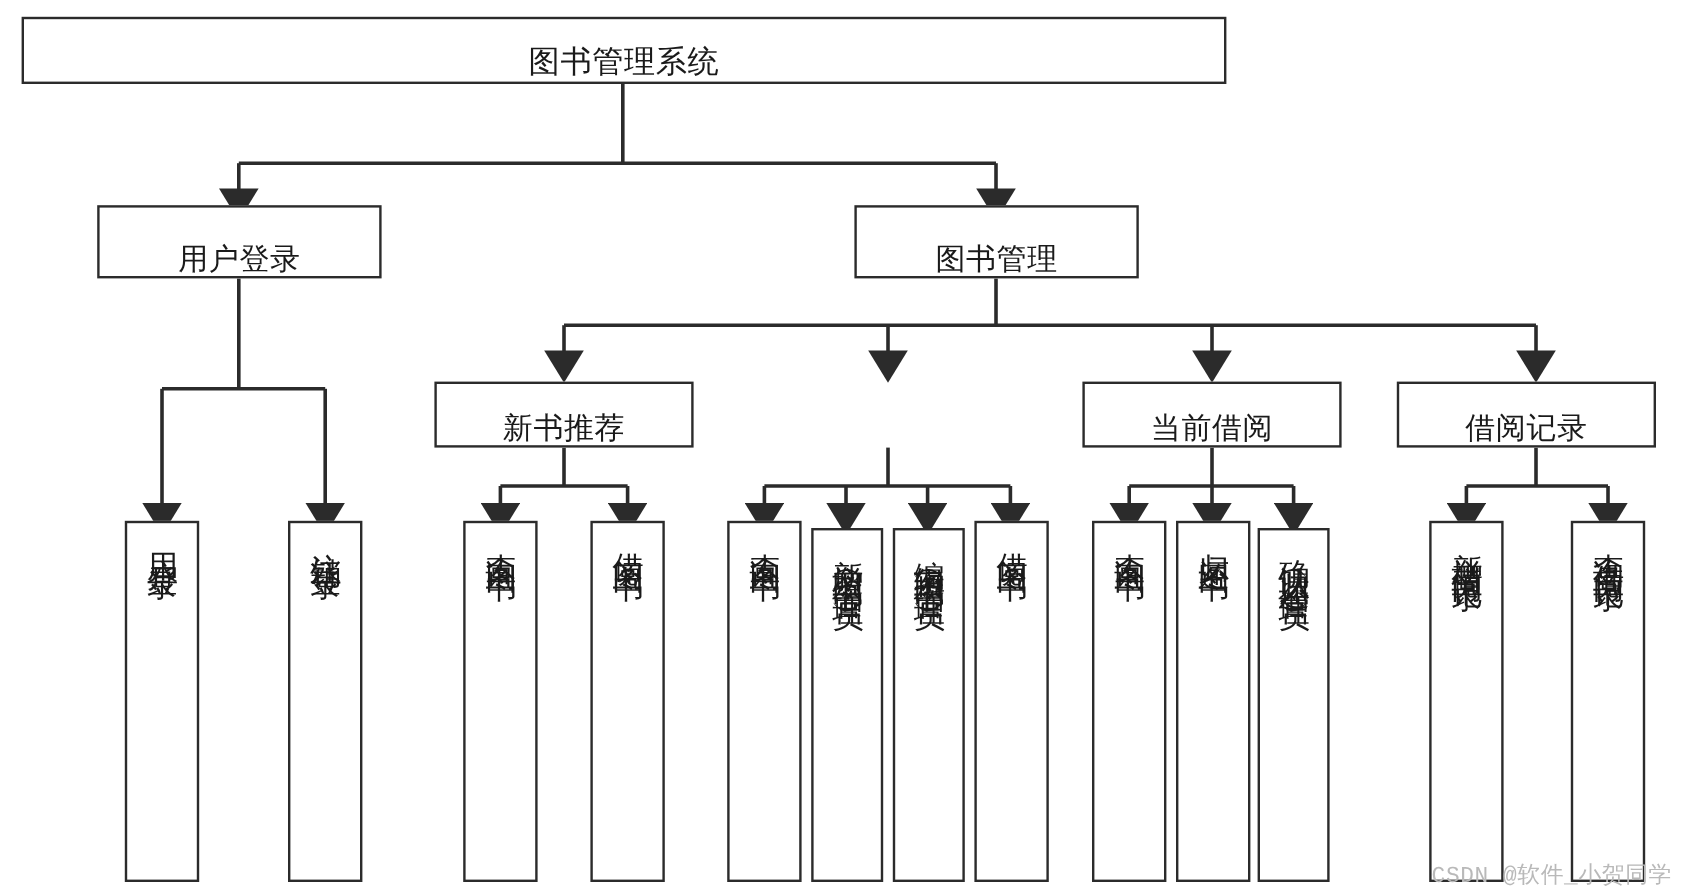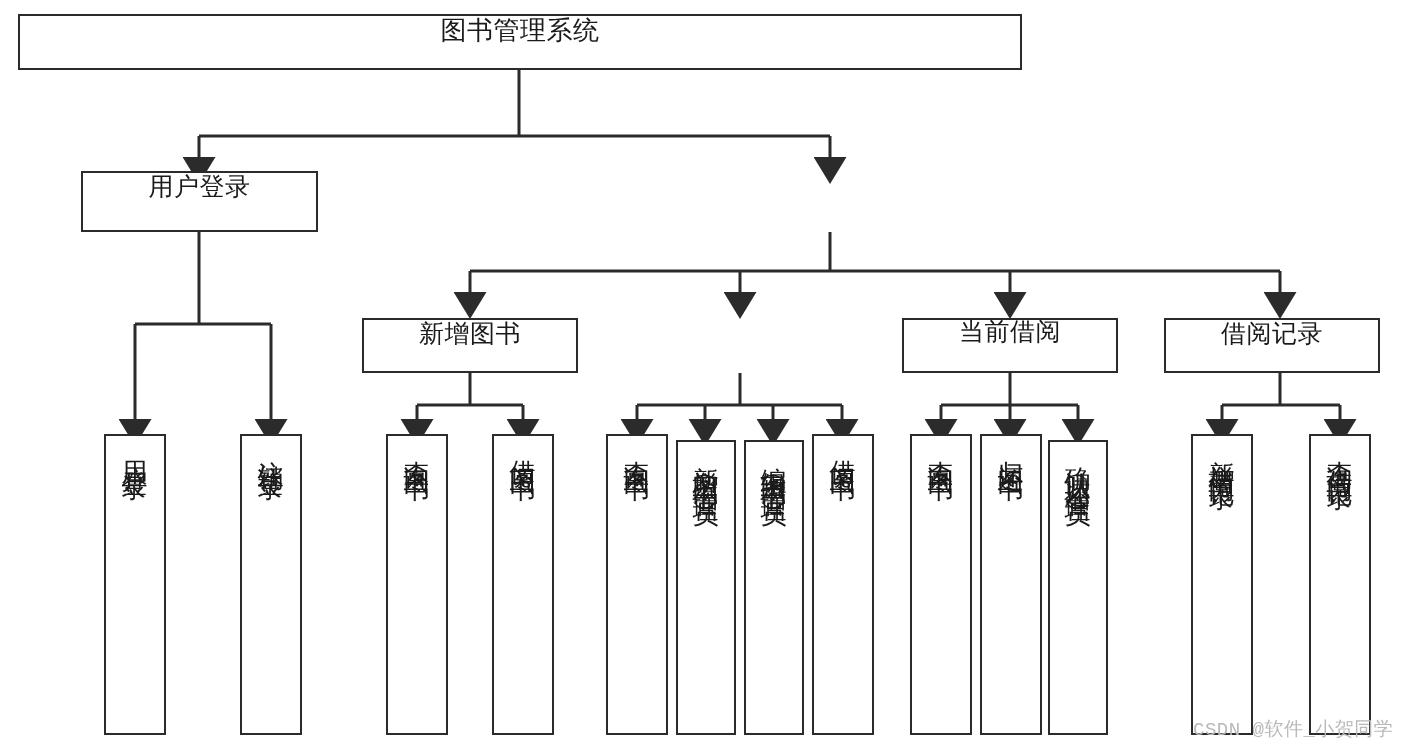--- a/index.html
+++ b/index.html
@@ -24,21 +24,21 @@
     width: 1405px;
     height: 747px;
     pointer-events: none;
   }
   .node {
     position: absolute;
     box-sizing: border-box;
     border: 2.5px solid #2b2b2b;
     background: #ffffff;
     display: flex;
-    align-items: flex-start;
+    align-items: flex-end;
     justify-content: center;
     color: #1a1a1a;
   }
   .node-label {
     display: block;
     text-align: center;
     line-height: 1.14;
     white-space: pre;
     letter-spacing: 0.5px;
   }
@@ -125,27 +125,30 @@
   </svg>
 
   <div class="node horizontal root" style="left:18px; top:14px; width:1004px; height:56px;">
     <span class="node-label">图书管理系统</span>
   </div>
 
   <div class="node horizontal" style="left:81px; top:171px; width:237px; height:61px;">
     <span class="node-label">用户登录</span>
   </div>
 
+  <div class="node horizontal" style="left:712px; top:171px; width:237px; height:61px;">
+    <span class="node-label">图书管理</span>
+  </div>
 
   <div class="node horizontal" style="left:362px; top:318px; width:216px; height:55px;">
-    <span class="node-label">新增图书</span>
-  </div>
-
-
-  <div class="node horizontal" style="left:902px; top:318px; width:216px; height:55px;font-family:Liberation Mono, monospace;">
+    <span class="node-label">新书推荐</span>
+  </div>
+
+
+  <div class="node horizontal" style="left:902px; top:318px; width:216px; height:55px;">
     <span class="node-label">当前借阅</span>
   </div>
 
   <div class="node horizontal" style="left:1164px; top:318px; width:216px; height:55px;">
     <span class="node-label">借阅记录</span>
   </div>
 
   <div class="node vertical" style="left:104px; top:434px; width:62px; height:301px;">
     <span class="node-label">用户登录</span>
   </div>

